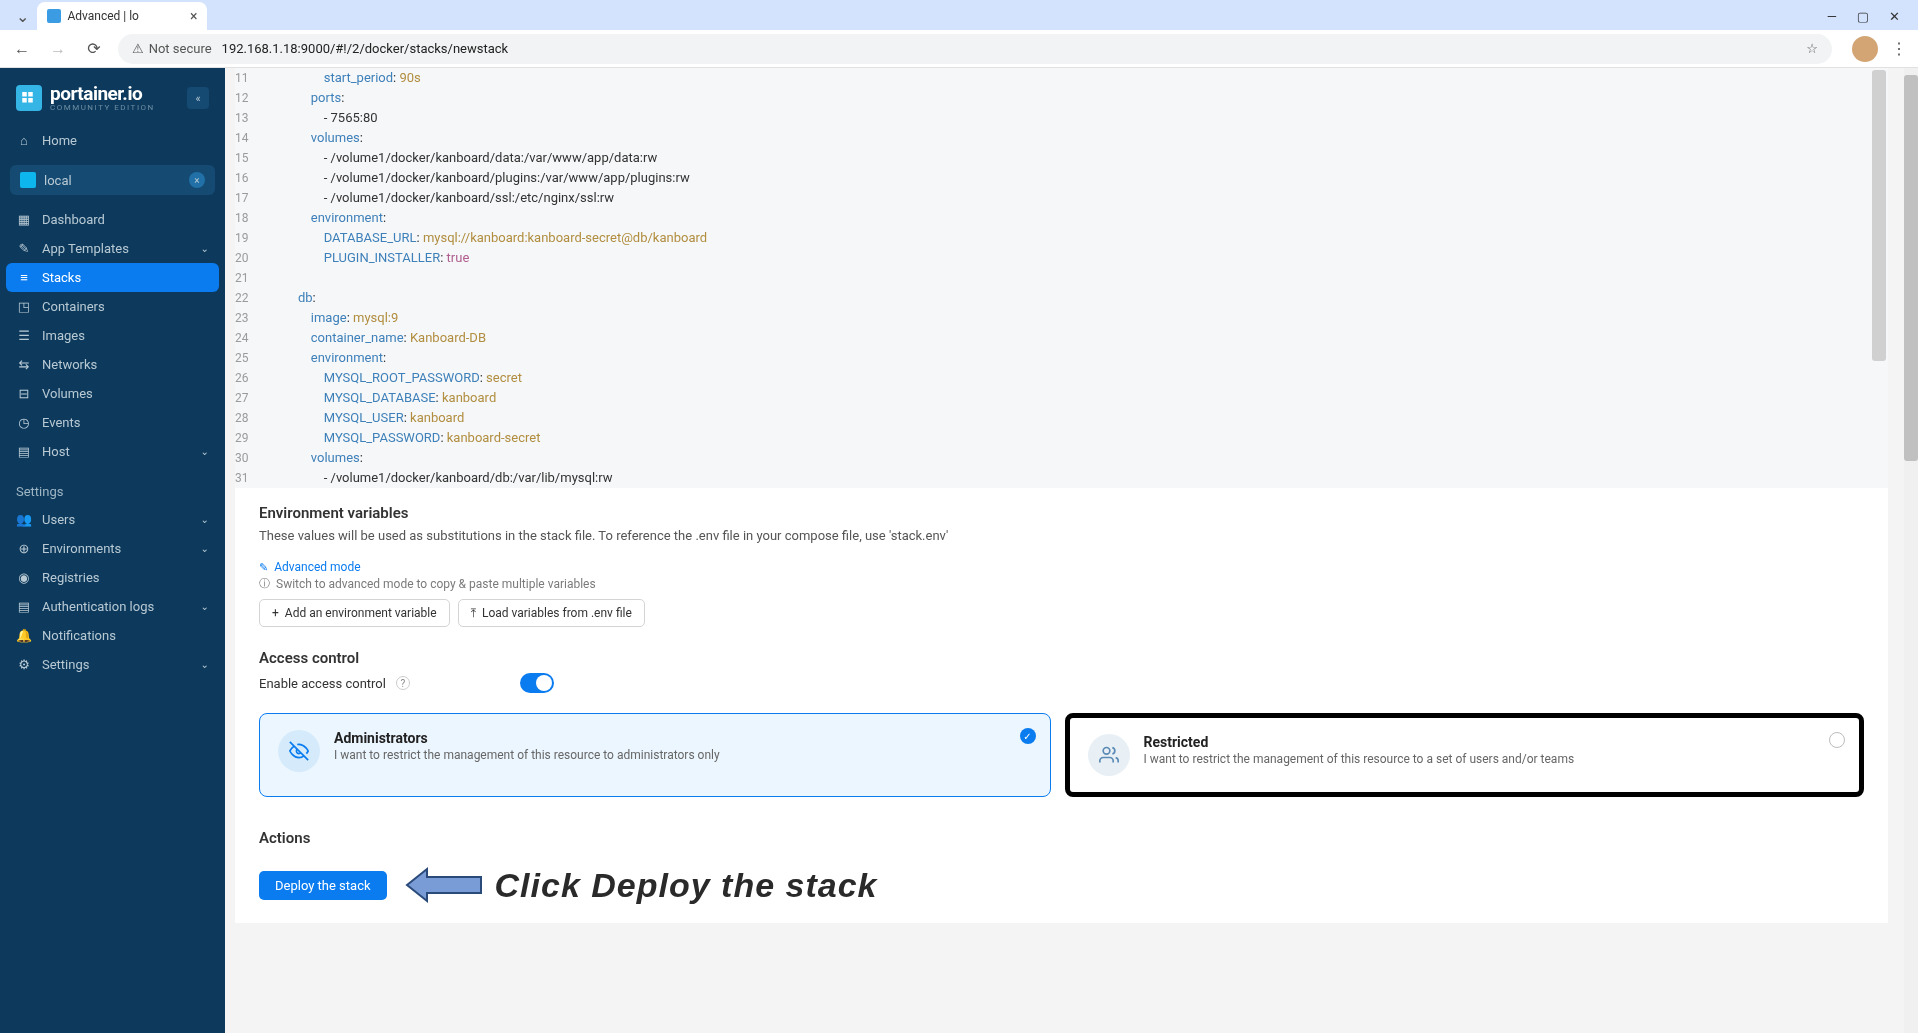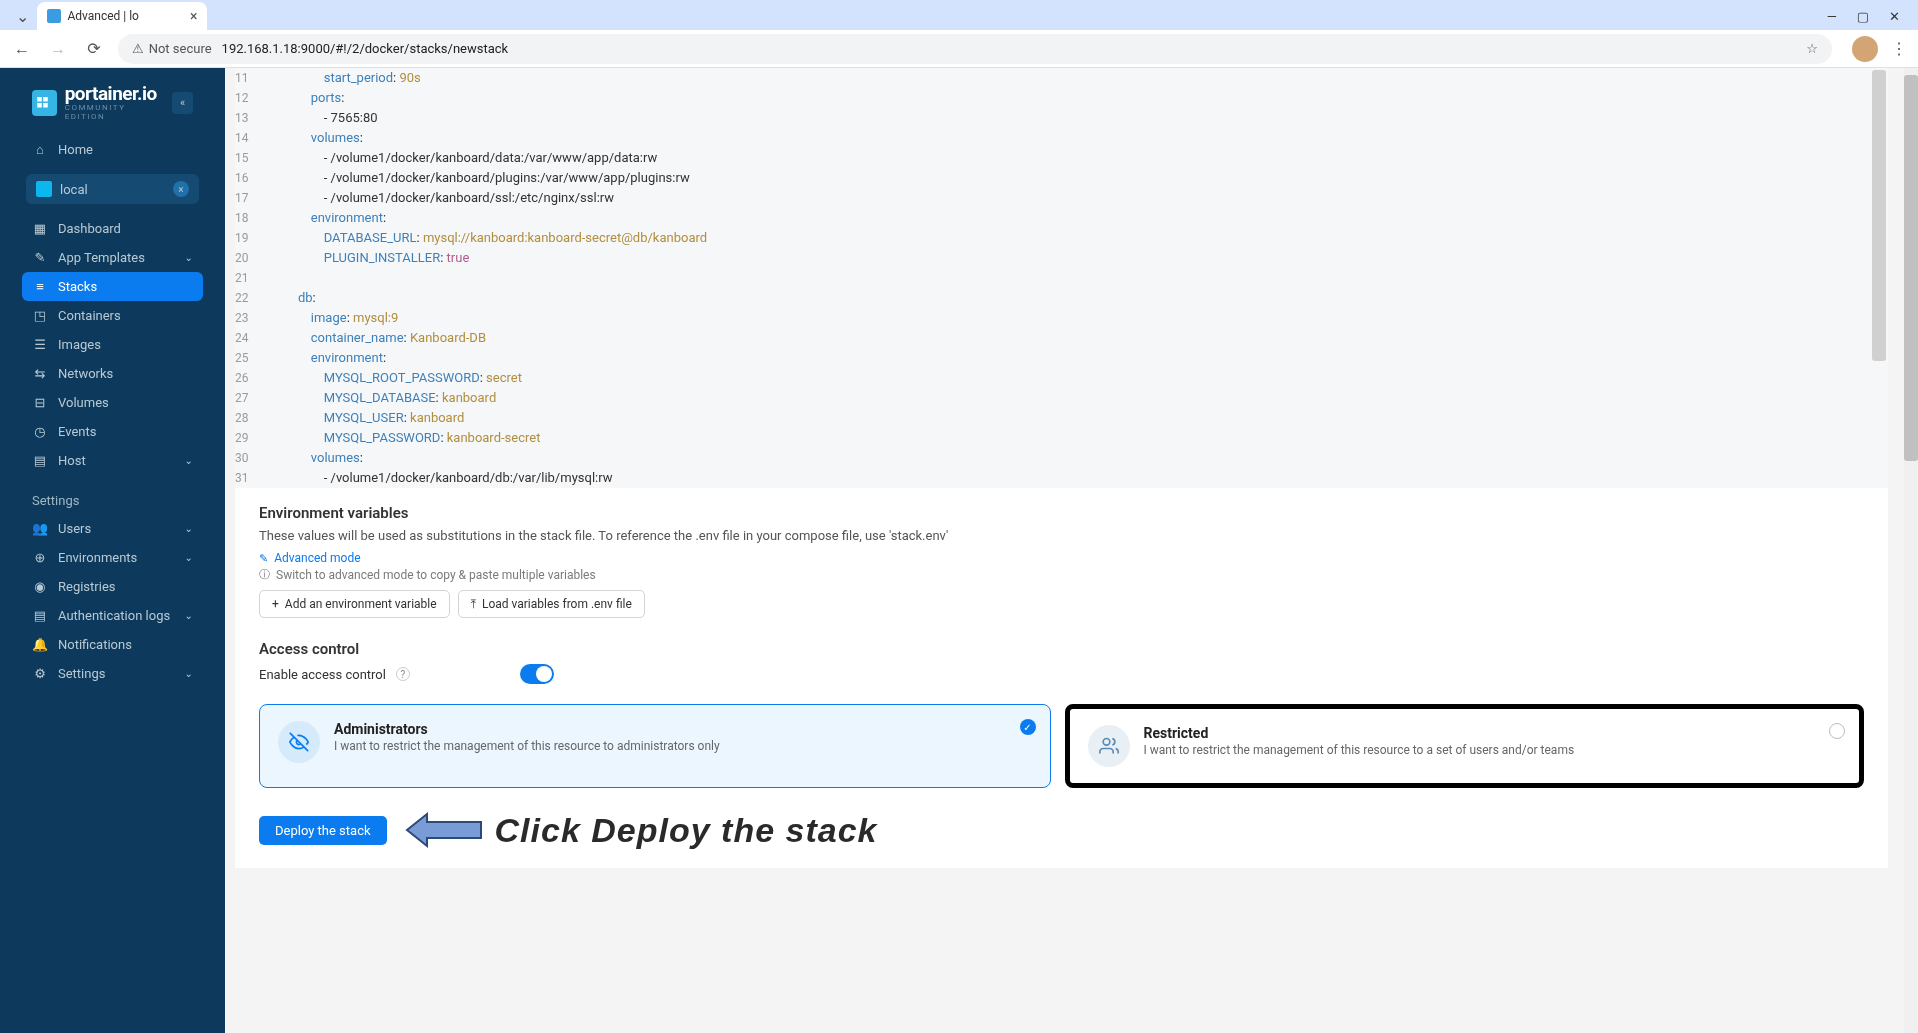--- a/index.html
+++ b/index.html
@@ -21,21 +21,21 @@
 .address-security { display: flex; align-items: center; gap: 5px; color: #555; }
 .address-url { color: #222; }
 .address-star { margin-left: auto; color: #555; }
 .avatar { width: 26px; height: 26px; border-radius: 50%; background: #d4a574; margin-left: 8px; }
 .kebab { color: #555; width: 18px; text-align: center; font-size: 16px; cursor: pointer; }
 
 
 .app-shell { display: flex; height: calc(100vh - 68px); }
 
 
-.sidebar { width: 225px; background: #0d3a5c; color: #b8c9d4; display: flex; flex-direction: column; padding: 10px 16px; overflow: hidden; }
+.sidebar { width: 225px; background: #0d3a5c; color: #b8c9d4; display: flex; flex-direction: column; padding: 10px 0; overflow: hidden; }
 .logo-row { display: flex; align-items: center; padding: 6px 16px 14px; gap: 8px; }
 .logo-icon { width: 26px; height: 26px; background: #35b5e5; border-radius: 4px; display: flex; align-items: center; justify-content: center; color: #fff; font-size: 14px; }
 .logo-text { font-size: 19px; font-weight: 700; letter-spacing: -0.5px; color: #fff; line-height: 1; }
 .logo-sub { font-size: 8px; letter-spacing: 1.5px; color: #6d8da3; text-transform: uppercase; }
 .collapse-btn { margin-left: auto; width: 22px; height: 22px; border-radius: 4px; background: #154b72; display: flex; align-items: center; justify-content: center; font-size: 11px; cursor: pointer; }
 
 .side-item { display: flex; align-items: center; padding: 7px 16px; gap: 10px; font-size: 13px; cursor: pointer; }
 .side-item.active { background: #0a7cef; color: #fff; border-radius: 6px; margin: 0 6px; padding-left: 10px; }
 .side-icon { width: 16px; text-align: center; font-size: 13px; }
 .side-chev { margin-left: auto; font-size: 10px; }
@@ -57,21 +57,21 @@
 .line-content { flex: 1; white-space: pre; line-height: 20px; color: #333; }
 .tok-key { color: #3e80b9; }
 .tok-val { color: #b18e3f; }
 .tok-bool { color: #b05e8e; }
 .code-scrollbar { position: absolute; right: 2px; top: 2px; width: 14px; height: calc(100% - 4px); }
 .code-thumb { width: 100%; height: 70%; background: #d0d0d0; border-radius: 3px; }
 
 
 .section { padding: 16px 24px 6px; }
 .section-title { font-size: 15px; font-weight: 600; color: #333; margin-bottom: 6px; }
-.section-desc { font-size: 13px; color: #555; margin-bottom: 8px; }
+.section-desc { font-size: 13px; color: #555; margin-bottom: 17px; }
 .link-row { display: flex; align-items: center; gap: 6px; font-size: 12px; color: #0a7cef; margin: 2px 0; }
 .link-row.muted { color: #7b7b7b; }
 .edit-icon, .info-icon { font-size: 11px; }
 
 .btn-row { display: flex; gap: 8px; margin-top: 8px; }
 .outline-btn { border: 1px solid #d4d4d4; background: #fff; border-radius: 5px; padding: 6px 12px; font-size: 12px; color: #333; display: flex; align-items: center; gap: 6px; cursor: pointer; }
 
 
 .ac-row { display: flex; align-items: center; gap: 10px; margin-bottom: 14px; }
 .ac-label { font-size: 13px; color: #333; }
@@ -389,20 +389,23 @@
               </svg>
           </div>
           <div>
             <div class="card-title">Restricted</div>
             <div class="card-desc">I want to restrict the management of this resource to a set of users and/or teams</div>
           </div>
           <div class="card-indicator radio"></div>
         </div>
       </div>
 
+      <div class="section">
+        <div class="section-title">Actions</div>
+      </div>
       <div class="actions-row">
         <button class="primary-btn">
           <span>Deploy the stack</span>
         </button>
         <div class="arrow-annot">
           <div class="arrow-shape">
             <svg viewBox="0 0 80 40">
                 <path d="M 2 20 L 22 4 L 22 12 L 76 12 L 76 28 L 22 28 L 22 36 Z" fill="#7a9cd6" stroke="#2a4a7a" stroke-width="2"></path>
               </svg>
           </div>

